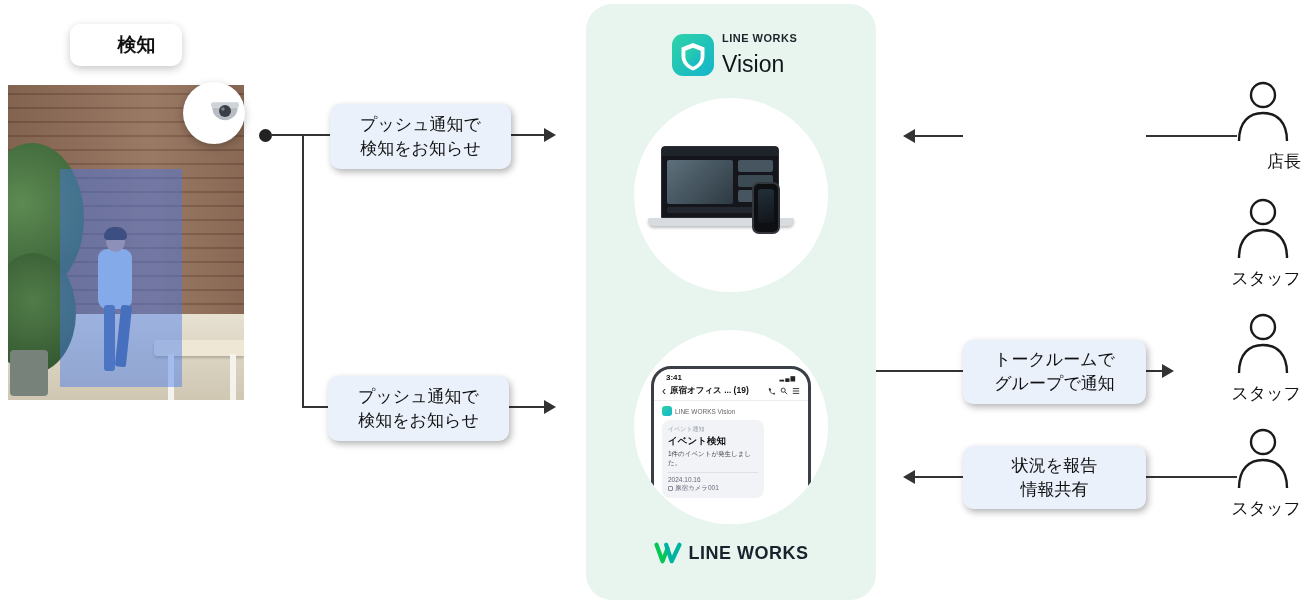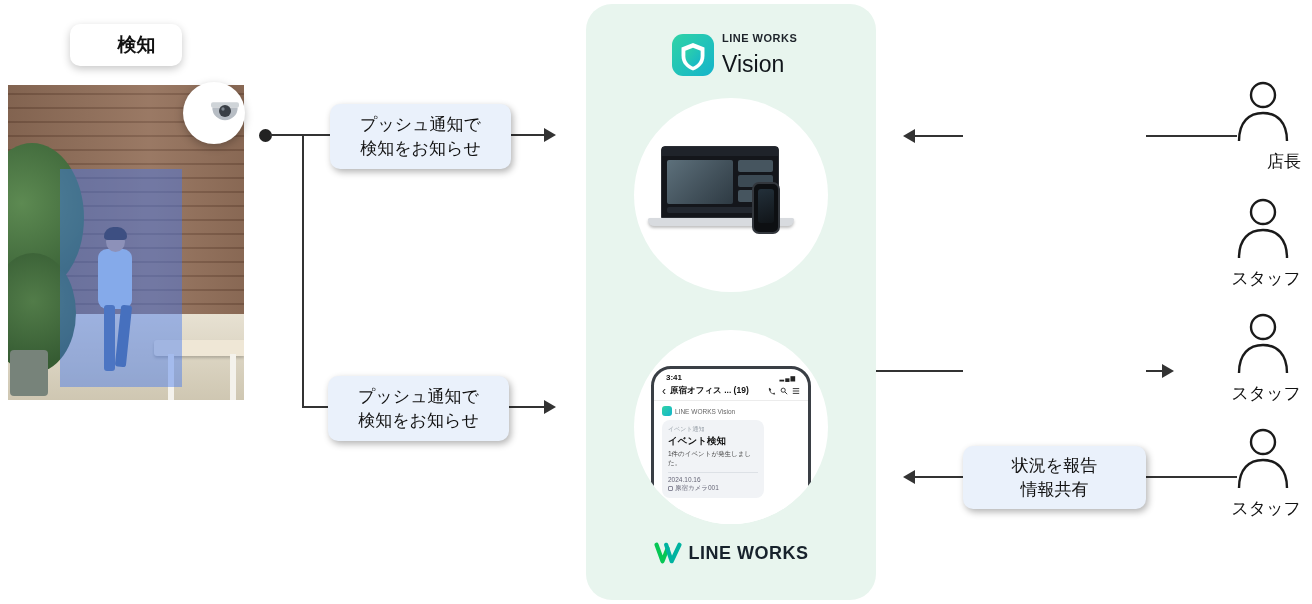--- a/index.html
+++ b/index.html
@@ -178,20 +178,24 @@
   <div class="line" style="left:915px; top:476px; width:48px; height:2px;"></div>
   <div class="line" style="left:1146px; top:476px; width:91px; height:2px;"></div>
 
   <div class="fbox box-push">
     <span>プッシュ通知で</span>
     <span>検知をお知らせ</span>
   </div>
   <div class="fbox box-chatbot">
     <span>プッシュ通知で</span>
     <span>検知をお知らせ</span>
+  </div>
+  <div class="fbox box-talkroom">
+    <span>トークルームで</span>
+    <span>グループで通知</span>
   </div>
   <div class="fbox box-report">
     <span>状況を報告</span>
     <span>情報共有</span>
   </div>
 
   <div class="abs panel">
 
     <div class="vision-logo">
       <div class="vision-icon">

